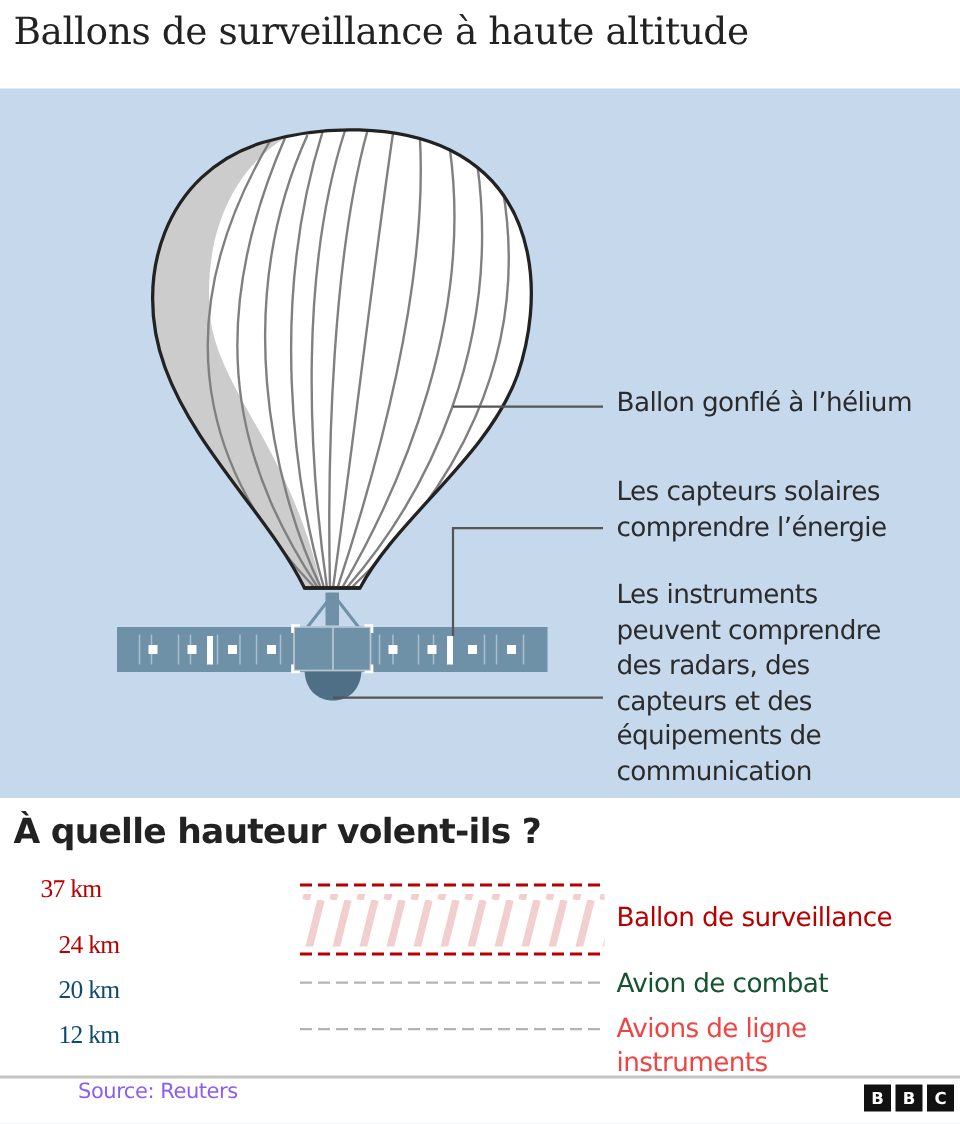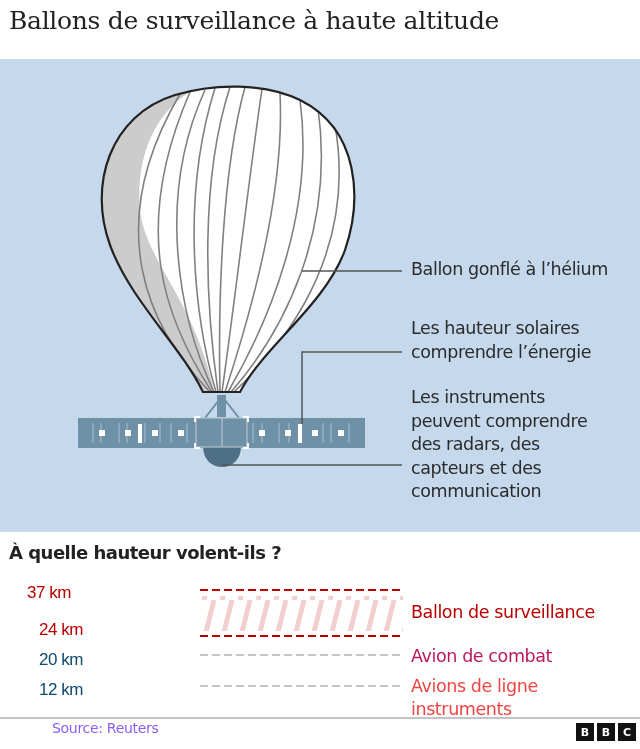--- a/index.html
+++ b/index.html
@@ -18,26 +18,26 @@
   }
   .panel svg { position: absolute; left: 0; top: 0; }
 
   .label {
     position: absolute; left: 411px; font-size: 17.5px; line-height: 23.5px; color: #2b2b2b;
     font-family: "DejaVu Sans", sans-serif; letter-spacing: -0.4px;
   }
 
   .section-title {
     position: absolute; left: 9px; top: 542px;
-    font-family: "DejaVu Sans", sans-serif; font-weight: bold; font-size: 18px; color: #222;
+    font-family: "DejaVu Sans", sans-serif; font-weight: bold; font-size: 23px; color: #222;
     letter-spacing: -0.5px;
   }
 
   .alt-label {
-    position: absolute; font-family: Liberation Sans, sans-serif; font-size: 17px; letter-spacing: -0.5px;
+    position: absolute; font-family: Liberation Serif, serif; font-size: 17px; letter-spacing: -0.5px;
   }
   .alt-red { color: #b80000; }
   .alt-dark { color: #0c4a6e; }
 
   .right-label {
     position: absolute; left: 411px; font-family: "DejaVu Sans", sans-serif; font-size: 17.5px;
     line-height: 23px; letter-spacing: -0.4px;
   }
 
   .chart-svg { position: absolute; left: 0; top: 580px; }
@@ -146,28 +146,29 @@
       <line x1="302" y1="271" x2="402" y2="271"></line>
       <polyline points="302,424 302,352 402,352"></polyline>
       <line x1="222" y1="465" x2="402" y2="465"></line>
     </g>
   </svg>
 
   <div class="label" style="top:199px;">
     <div>Ballon gonflé à l’hélium</div>
   </div>
   <div class="label" style="top:258px;">
-    <div>Les hauteur solaires</div>
+    <div>Les capteurs solaires</div>
     <div>comprendre l’énergie</div>
   </div>
   <div class="label" style="top:327px;">
     <div>Les instruments</div>
     <div>peuvent comprendre</div>
     <div>des radars, des</div>
     <div>capteurs et des</div>
+    <div>équipements de</div>
     <div>communication</div>
   </div>
 </div>
 
 <div class="section-title">À quelle hauteur volent-ils ?</div>
 
 <svg class="chart-svg" width="640" height="135" viewBox="0 580 640 135">
   <defs>
     <pattern id="hatch" width="18" height="40" patternUnits="userSpaceOnUse" patternTransform="translate(200,0)">
       <line x1="14" y1="0" x2="4" y2="40" stroke="#f2cfcf" stroke-width="5"></line>
@@ -182,21 +183,21 @@
   <line x1="200" y1="655" x2="403" y2="655" stroke="#b3b3b3" stroke-width="1.5" stroke-dasharray="8,4"></line>
   <line x1="200" y1="686" x2="403" y2="686" stroke="#b3b3b3" stroke-width="1.5" stroke-dasharray="8,4"></line>
 </svg>
 
 <div class="alt-label alt-red" style="left:27px; top:583px;">37 km</div>
 <div class="alt-label alt-red" style="left:39px; top:620px;">24 km</div>
 <div class="alt-label alt-dark" style="left:39px; top:650px;">20 km</div>
 <div class="alt-label alt-dark" style="left:39px; top:680px;">12 km</div>
 
 <div class="right-label alt-red" style="top:601px;">Ballon de surveillance</div>
-<div class="right-label" style="top:645px; color:#be185d;">Avion de combat</div>
+<div class="right-label" style="top:645px; color:#14532d;">Avion de combat</div>
 <div class="right-label" style="top:675px; color:#ef4444;">
   <div>Avions de ligne</div>
   <div>instruments</div>
 </div>
 
 <div class="footer-line"></div>
 <div class="source">Source: Reuters</div>
 <div class="bbc">
   <span>B</span>
   <span>B</span>

